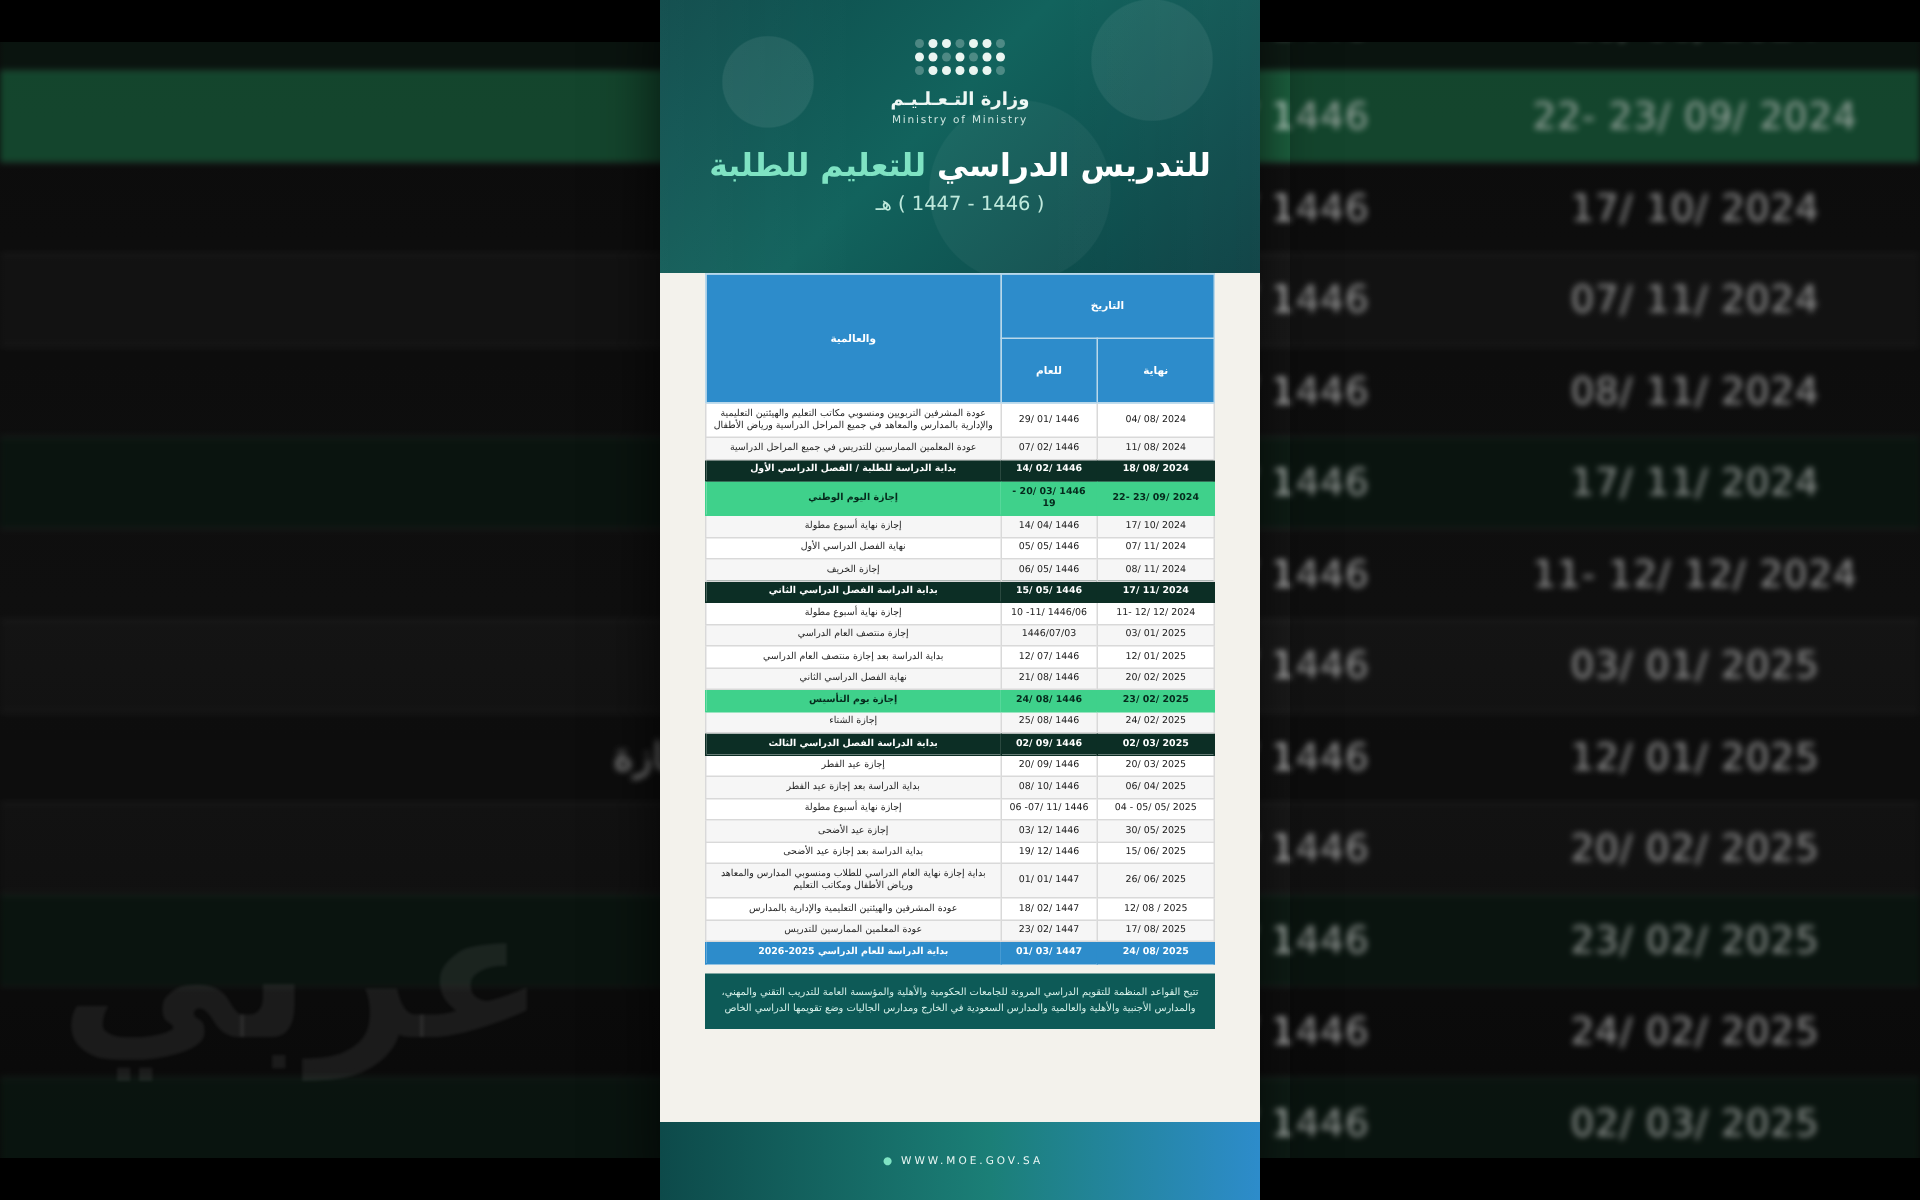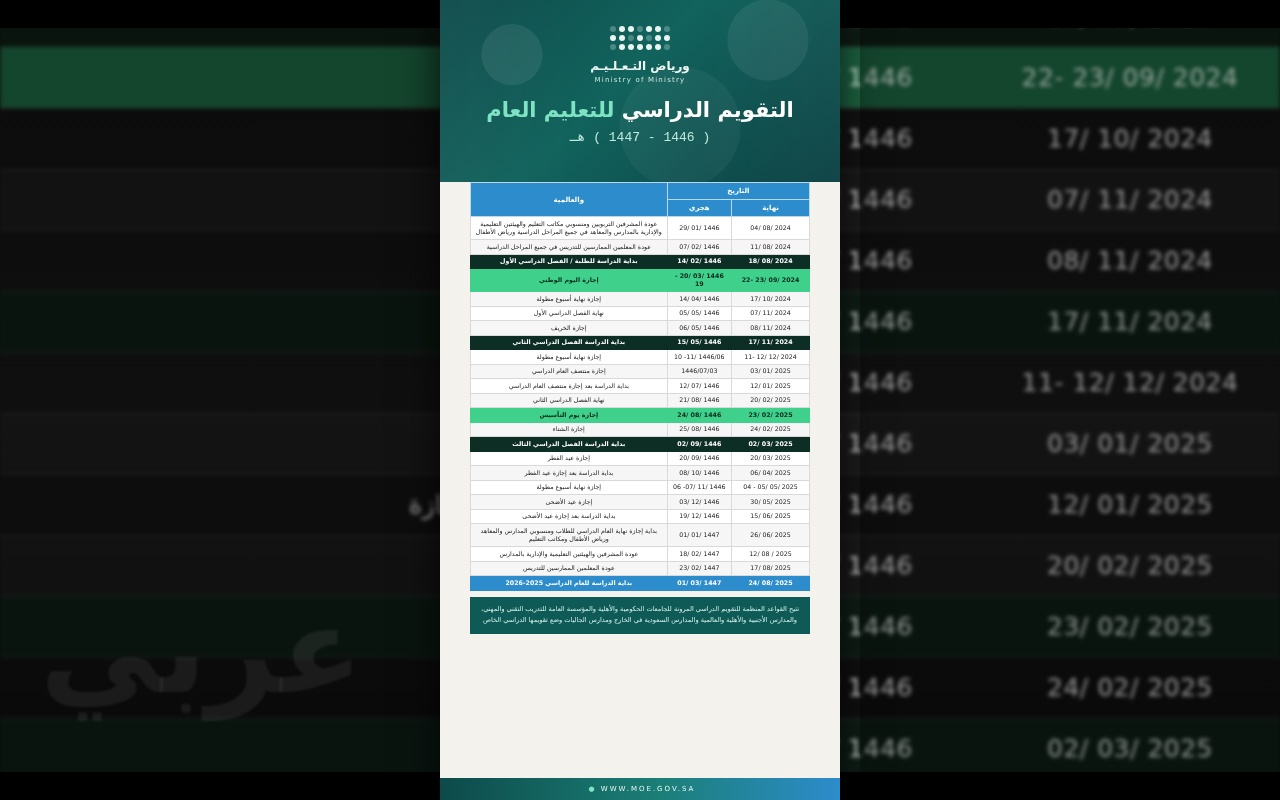--- a/index.html
+++ b/index.html
@@ -132,36 +132,35 @@
     letter-spacing: .5px;
   }
   .poster-title .accent { color: #7fe3c3; }
   .poster-sub {
     position: relative;
     text-align: center;
     margin-top: 7px;
     font-size: 13px;
     color: #bfe9dc;
     direction: rtl;
-    font-family: Liberation Mono, monospace;
   }
 
   .table-wrap { padding: 0 30px; flex: none; }
   table.cal {
     width: 100%;
     border-collapse: collapse;
     table-layout: fixed;
     font-size: 6.3px;
     background: #fff;
   }
   table.cal th {
     background: #2d8ccb;
     color: #fff;
     font-size: 7px;
-    padding: 4px 2px;
+    padding: 17px 2px;
     border: 1px solid #b9d8ea;
     font-weight: bold;
   }
   table.cal th.date-group { background: #2d8ccb; }
   table.cal td {
     border: 1px solid #d9d9d9;
     padding: 2.5px 2px;
     text-align: center;
     color: #1b1b1b;
     line-height: 1.35;
@@ -182,21 +181,21 @@
     background: #0d5a57;
     color: #d7f1ea;
     font-size: 6.6px;
     line-height: 1.75;
     padding: 7px 9px;
     text-align: center;
     direction: rtl;
   }
   .poster-foot {
     margin-top: auto;
-    height: 22px;
+    height: 52px;
     background: linear-gradient(90deg,#0d4a4a,#1b7f77 55%,#2d8ccb);
     display: flex; align-items: center; justify-content: center;
   }
   .foot-url {
     color: #eaf7f4; font-size: 7px; letter-spacing: 2px; direction: ltr;
   }
   .foot-url .dot { color: #7fe3c3; margin: 0 4px; }
 </style>
 </head>
 <body>
@@ -307,46 +306,46 @@
             <i></i>
             <i></i>
           <i class="dim"></i>
             <i></i>
             <i></i>
             <i></i>
             <i></i>
             <i></i>
             <i class="dim"></i>
         </div>
-        <div class="moe-ar">ورياض التـعـلـيـم</div>
+        <div class="moe-ar">وزارة التـعـلـيـم</div>
         <div class="moe-en">Ministry of Ministry</div>
       </div>
 
       <div class="poster-title">
-        <span>التقويم الدراسي</span>
-        <span class="accent">للتعليم العام</span>
+        <span>للتدريس الدراسي</span>
+        <span class="accent">للتعليم للطلبة</span>
       </div>
       <div class="poster-sub">( 1446 - 1447 ) هـ</div>
     </div>
 
     <div class="table-wrap">
       <table class="cal">
         <colgroup>
             <col class="c-g">
             <col class="c-h">
             <col class="c-e">
           </colgroup>
         <thead>
           <tr>
             <th class="date-group" colspan="2">التاريخ</th>
             <th rowspan="2">والعالمية</th>
           </tr>
           <tr>
             <th>نهاية</th>
-            <th>هجري</th>
+            <th>للعام</th>
           </tr>
         </thead>
         <tbody id="cal-body">
             <tr>
               <td>2024 /08 /04</td>
               <td>1446 /01 /29</td>
               <td class="ev">عودة المشرفين التربويين ومنسوبي مكاتب التعليم والهيئتين التعليمية والإدارية بالمدارس والمعاهد في جميع المراحل الدراسية ورياض الأطفال</td>
             </tr>
             <tr class="alt">
               <td>2024 /08 /11</td>

